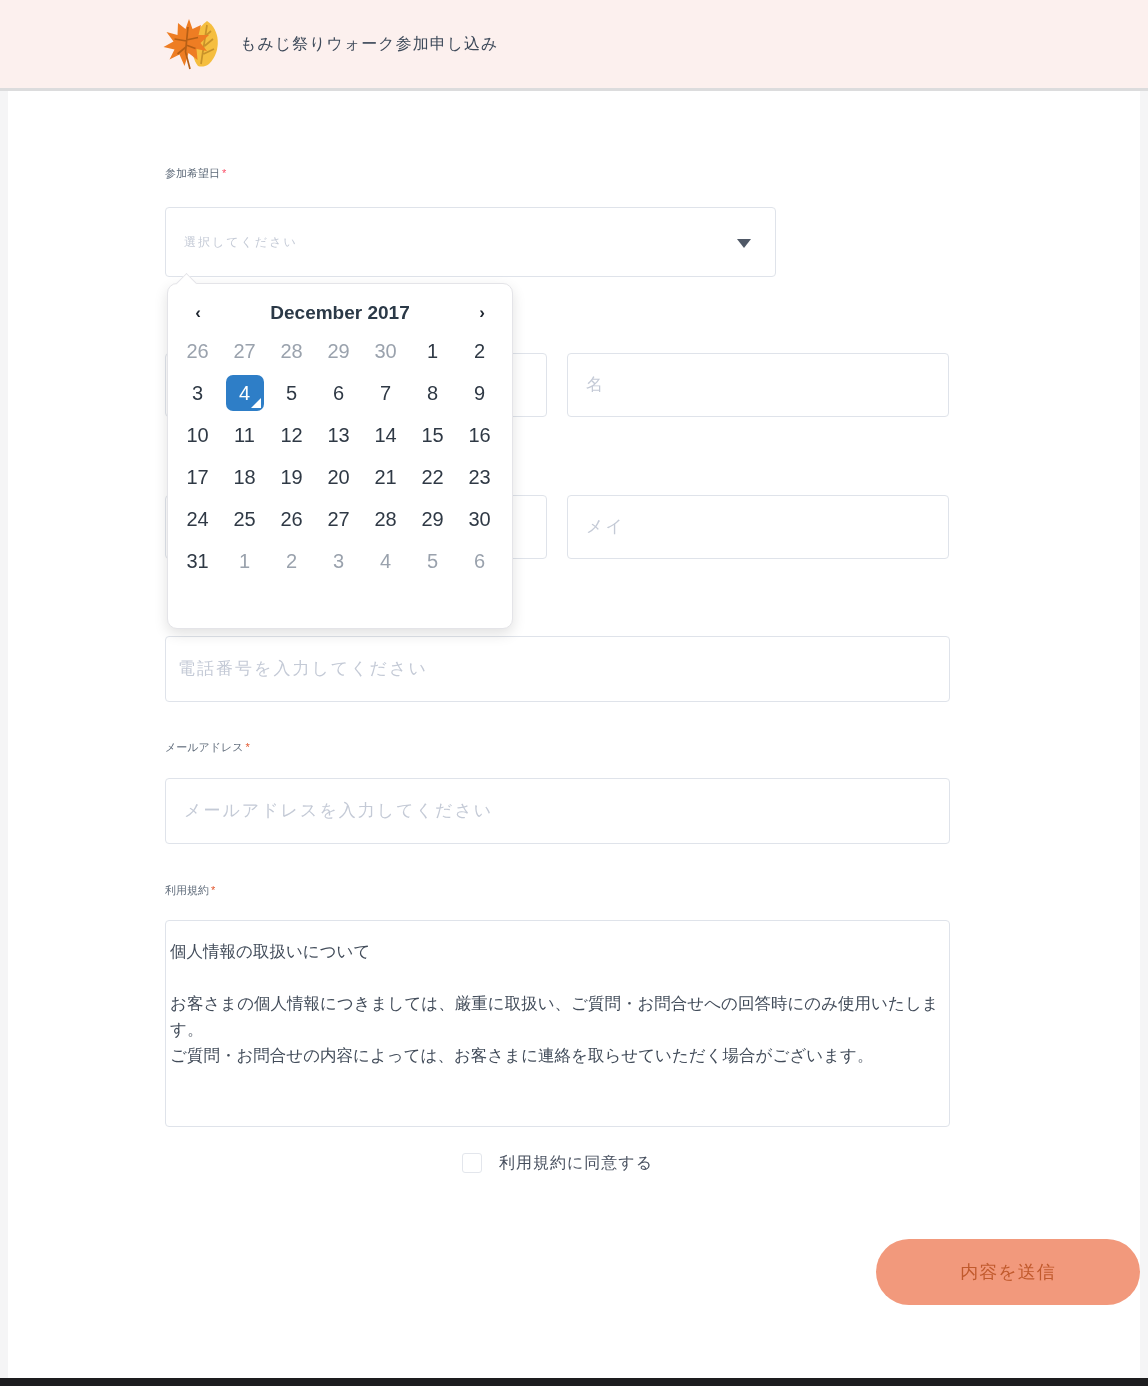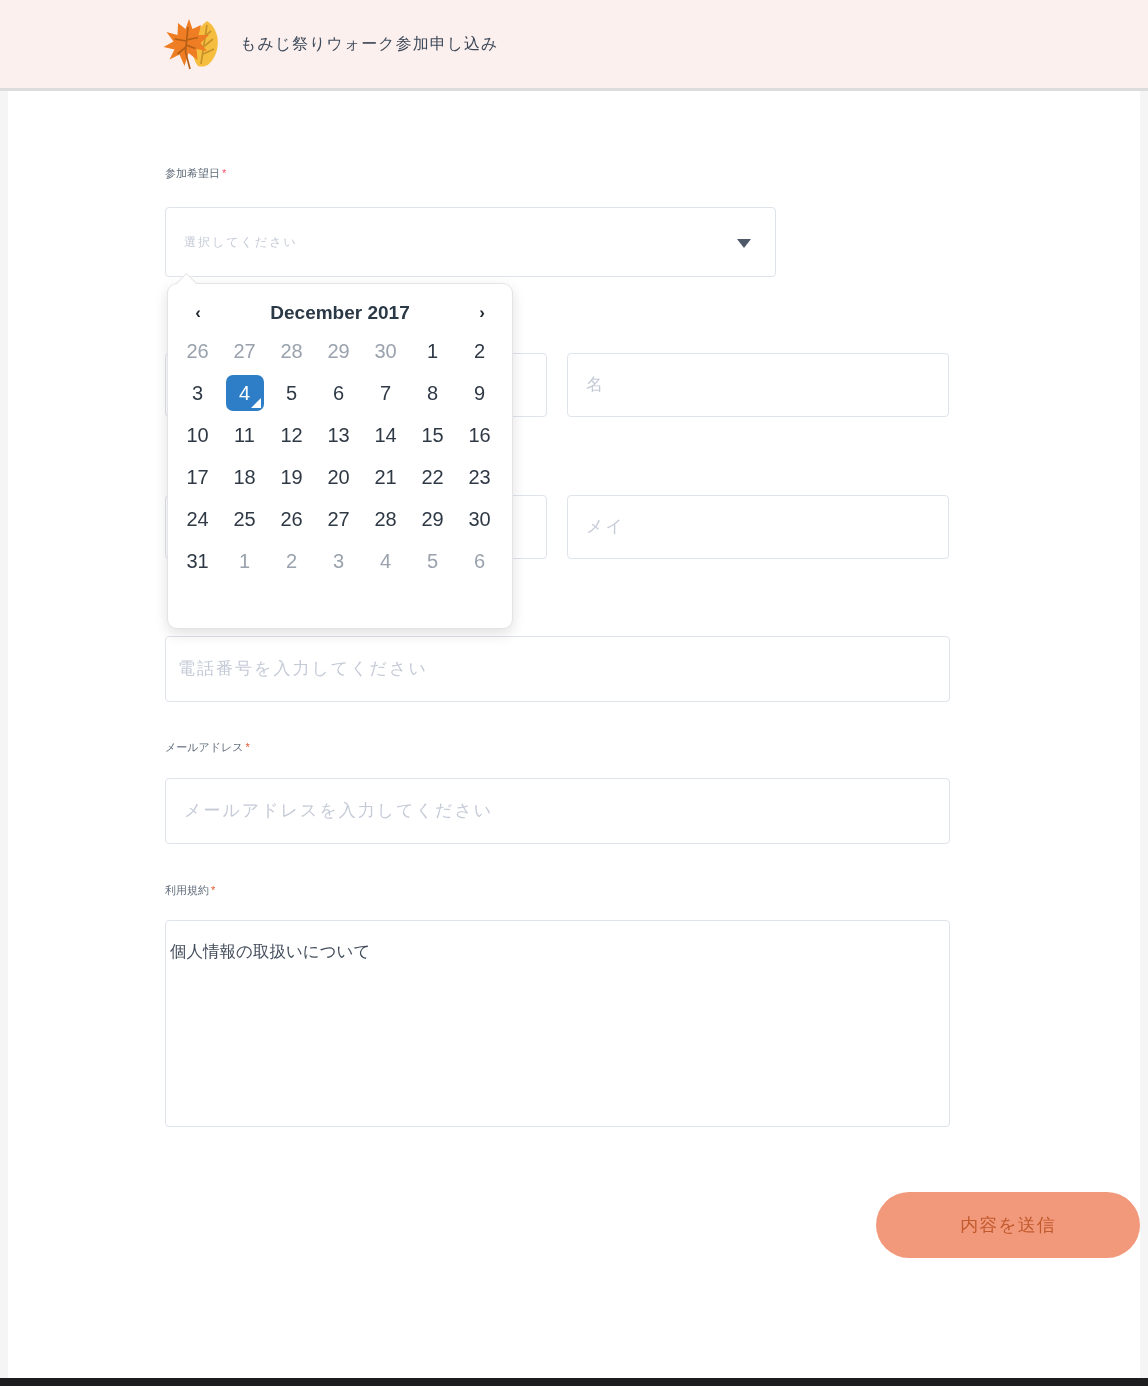--- a/index.html
+++ b/index.html
@@ -162,22 +162,28 @@
   <div class="field-label email-label">
     <span>メールアドレス</span><span class="req-orange">*</span>
   </div>
   <input class="text-input full email-input" type="text" placeholder="メールアドレスを入力してください" style="">
 
   <div class="field-label terms-label">
     <span>利用規約</span><span class="req-orange">*</span>
   </div>
   <div class="terms-box">
     <div class="terms-title">個人情報の取扱いについて</div>
-  </div>
-
+    <div class="terms-body">お客さまの個人情報につきましては、厳重に取扱い、ご質問・お問合せへの回答時にのみ使用いたします。
+ご質問・お問合せの内容によっては、お客さまに連絡を取らせていただく場合がございます。</div>
+  </div>
+
+  <div class="agree-row">
+    <div class="checkbox"></div>
+    <div class="agree-label">利用規約に同意する</div>
+  </div>
 
   <div class="submit-wrap">
     <button class="submit-button">内容を送信</button>
   </div>
 
   
   <div class="calendar-popup">
     <div class="calendar-caret"></div>
     <div class="cal-header">
       <button class="cal-nav">‹</button>

